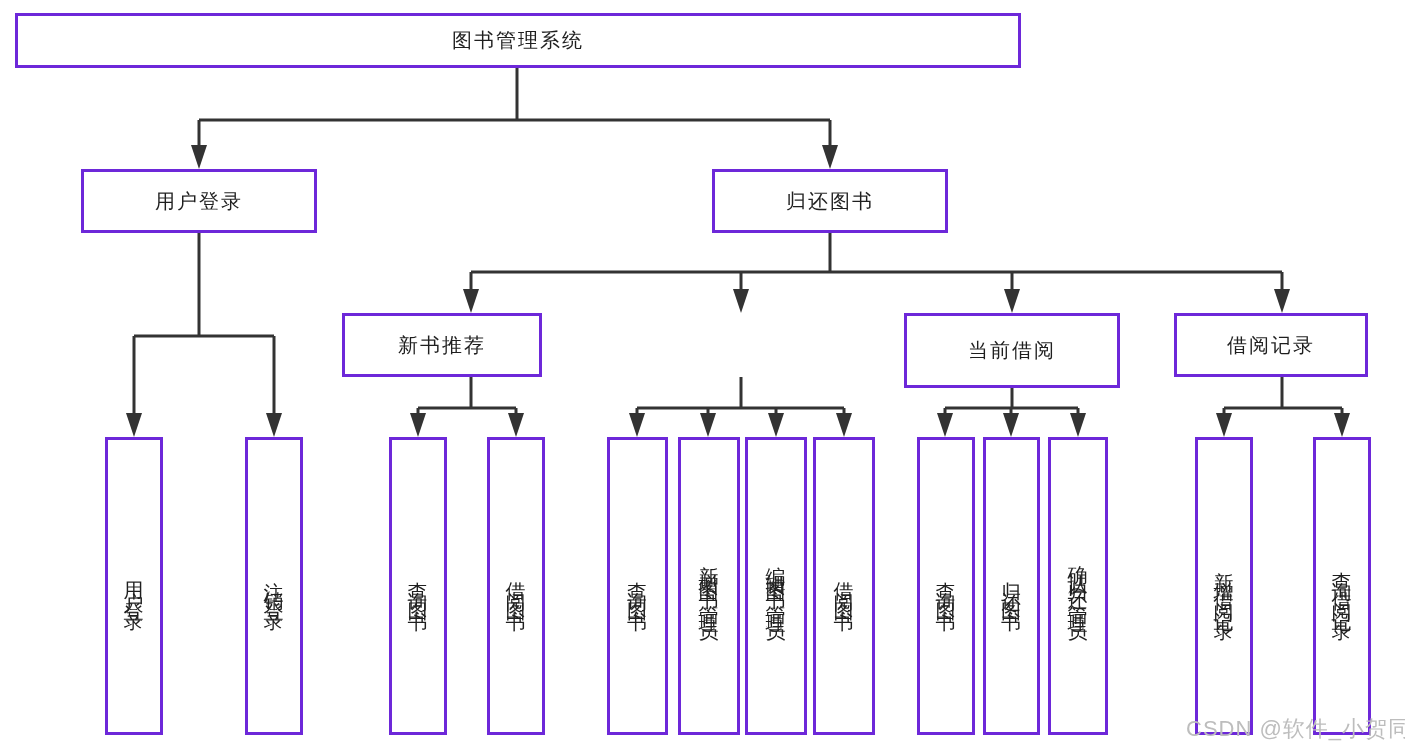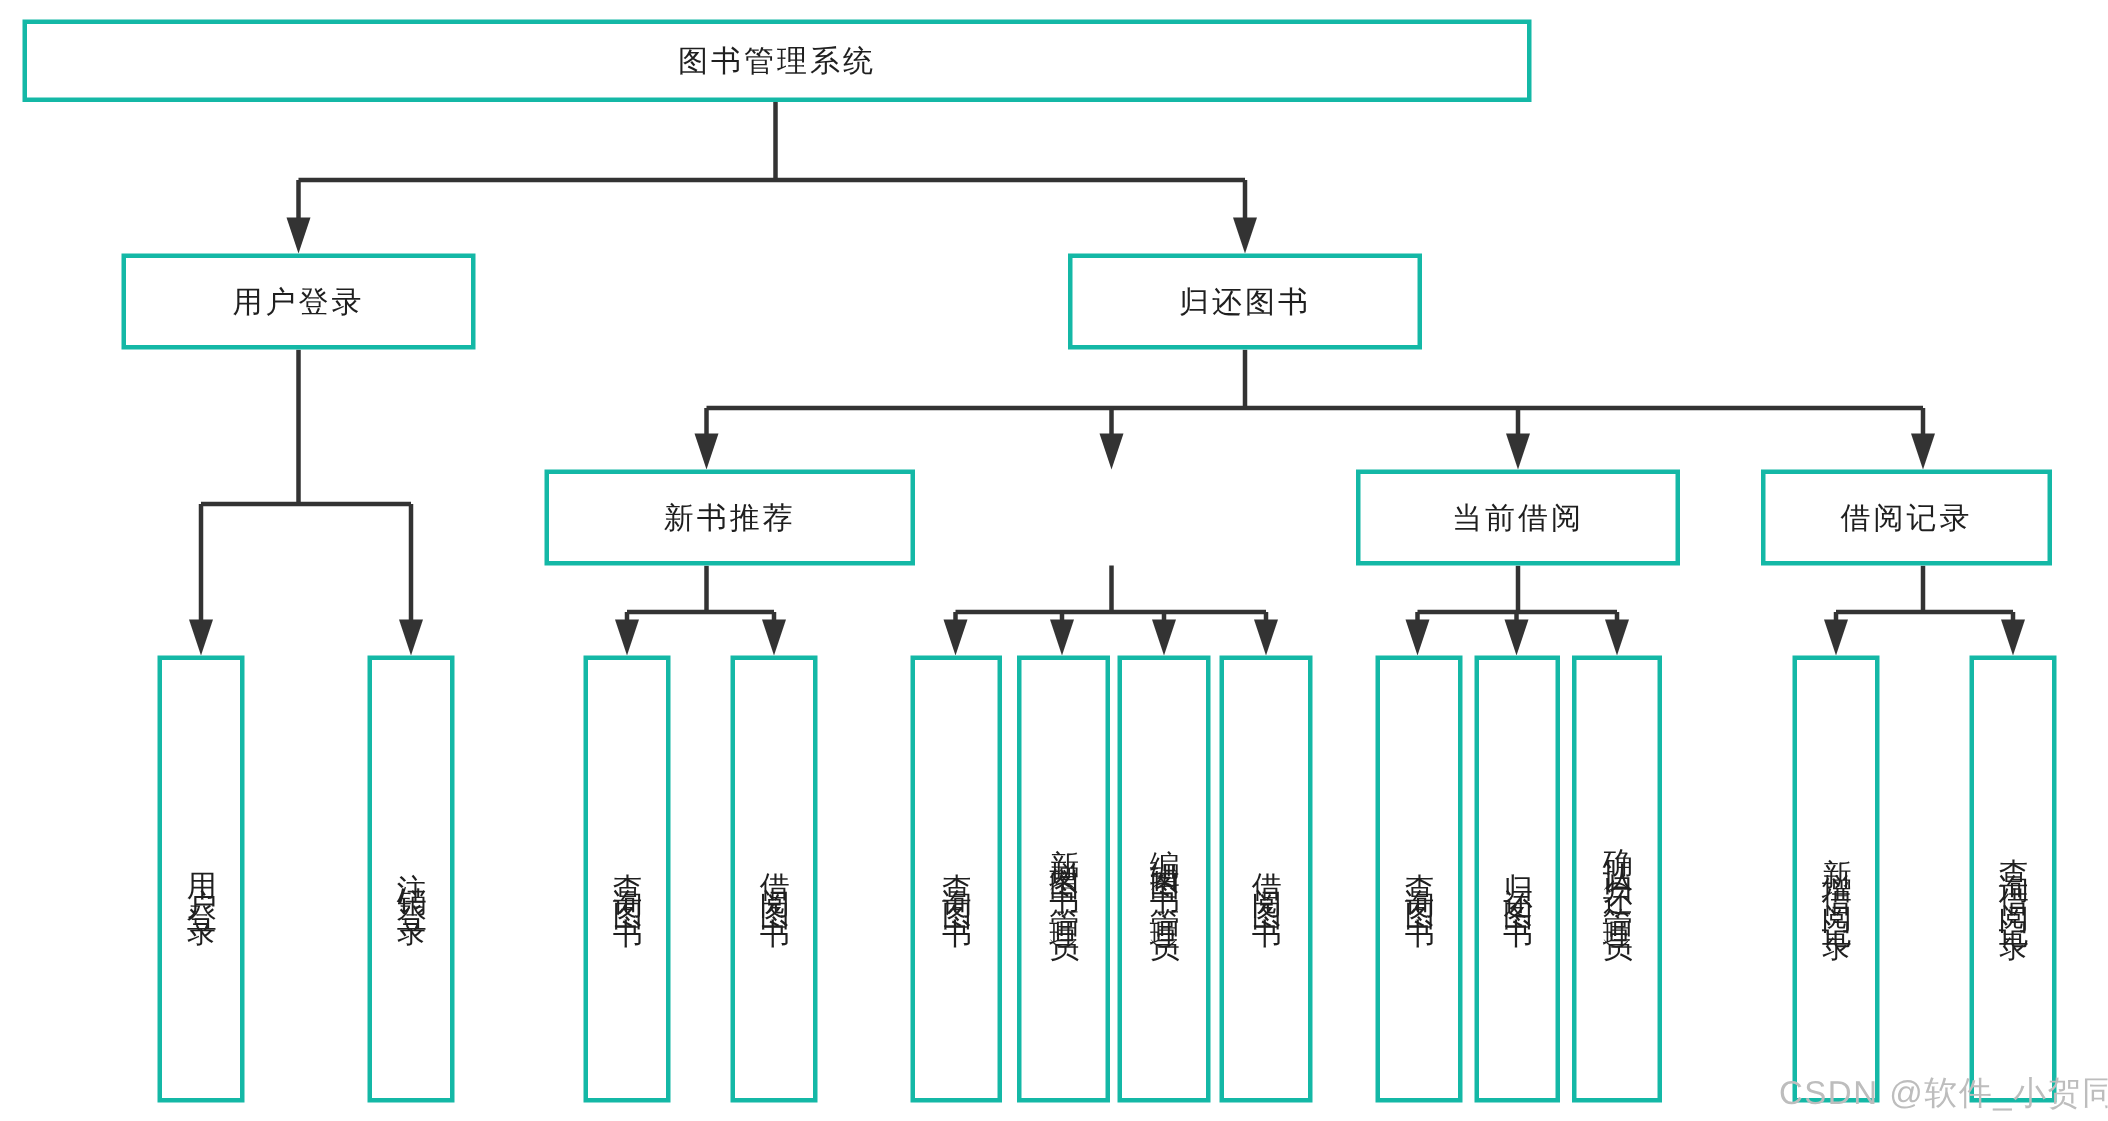--- a/index.html
+++ b/index.html
@@ -11,21 +11,21 @@
   }
   .canvas{
     position:relative;width:1405px;height:747px;background:#ffffff;
   }
   .wires{
     position:absolute;left:0;top:0;width:1405px;height:747px;z-index:1;
   }
   .node{
     position:absolute;
     box-sizing:border-box;
-    border:3px solid #14b8a6;
+    border:3px solid #6d28d9;
     background:#ffffff;
     display:flex;align-items:center;justify-content:center;
     color:#1f1f1f;
     font-size:20px;
     z-index:2;
   }
   .hnode{letter-spacing:2px;}
   .vtext{
     writing-mode:vertical-rl;
     text-orientation:mixed;
@@ -124,22 +124,22 @@
       <line x1="1342" y1="408" x2="1342" y2="417"></line>
       <polygon points="1334,413 1350,413 1342,437" stroke="none"></polygon>
     </g>
   </svg>
 
   <div class="node hnode" style="left:15px;top:13px;width:1006px;height:55px">图书管理系统</div>
 
   <div class="node hnode" style="left:81px;top:169px;width:236px;height:64px">用户登录</div>
   <div class="node hnode" style="left:712px;top:169px;width:236px;height:64px">归还图书</div>
 
-  <div class="node hnode" style="left:363px;top:313px;width:247px;height:64px">新书推荐</div>
-  <div class="node hnode" style="left:904px;top:313px;width:216px;height:64px">当前借阅</div>
+  <div class="node hnode" style="left:342px;top:313px;width:200px;height:64px">新书推荐</div>
+  <div class="node hnode" style="left:904px;top:313px;width:216px;height:75px">当前借阅</div>
   <div class="node hnode" style="left:1174px;top:313px;width:194px;height:64px">借阅记录</div>
 
   <div class="node" style="left:105px;top:437px;width:58px;height:298px">
     <span class="vtext">用户登录</span>
   </div>
   <div class="node" style="left:245px;top:437px;width:58px;height:298px">
     <span class="vtext">注销登录</span>
   </div>
 
   <div class="node" style="left:389px;top:437px;width:58px;height:298px">

